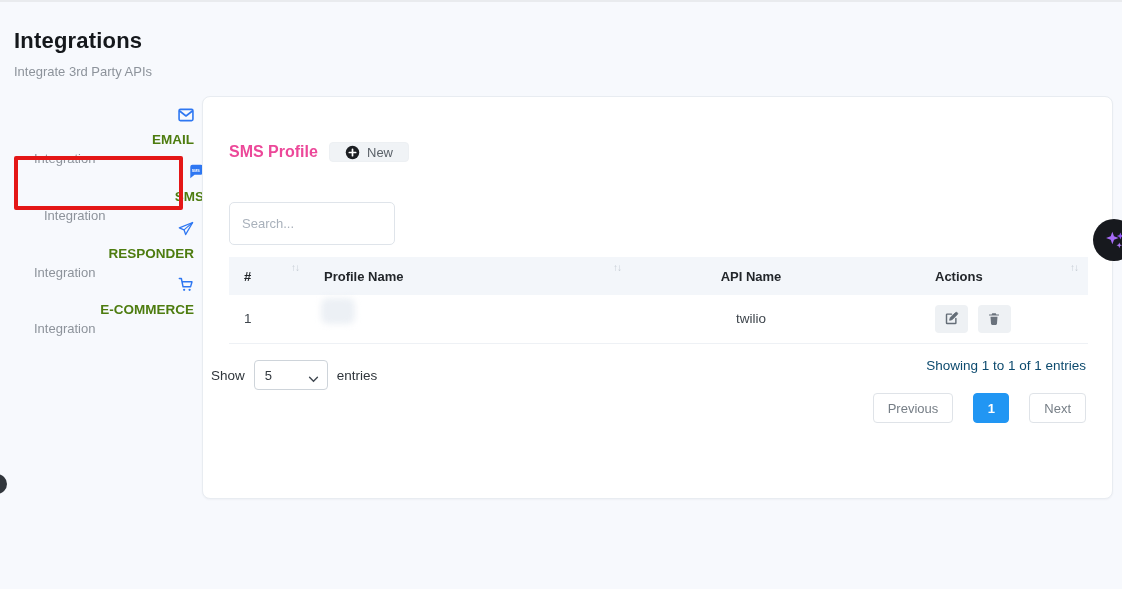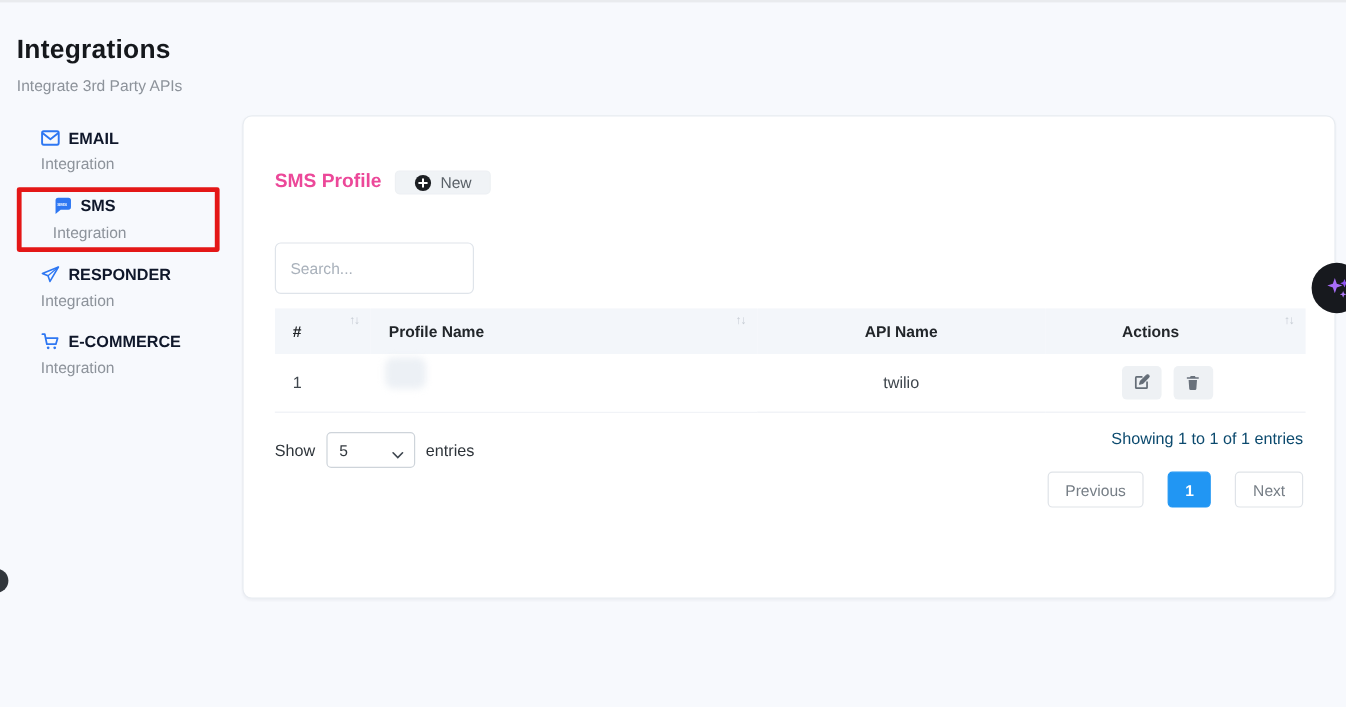--- a/index.html
+++ b/index.html
@@ -13,21 +13,21 @@
     position:absolute; left:14px; top:26px;
     font-size:22px; font-weight:700; color:#15181c; letter-spacing:.2px;
   }
   .page-subtitle {
     position:absolute; left:14px; top:62px;
     font-size:13px; color:#8d939b;
   }
 
   
   .side-item { position:absolute; left:34px; width:160px; cursor:pointer; }
-  .si-head { display:flex; align-items:flex-start; gap:7px; font-weight:700; font-size:13.5px; color:#0f172a; }
+  .si-head { display:flex; align-items:flex-end; gap:7px; font-weight:700; font-size:13.5px; color:#4d7c0f;flex-direction:column; }
   .si-head svg { flex:0 0 auto; }
   .si-sub { font-size:13px; color:#8d939b; margin-top:4px; }
   .side-item.email     { top:106px; }
   .side-item.sms       { top:162px;margin-left:10px; }
   .side-item.responder { top:219px; }
   .side-item.ecommerce { top:275px; }
 
   .highlight-box {
     position:absolute; left:14px; top:154px; width:169px; height:54px;
     border:4px solid #e41717; border-radius:2px; z-index:6; pointer-events:none;
@@ -80,21 +80,21 @@
     background:#ecf0f5; border-radius:7px; filter:blur(3px);
   }
   .act-btn {
     display:inline-flex; align-items:center; justify-content:center;
     width:33px; height:28px; background:#eef1f4; border:none; border-radius:4px;
     margin-right:6px; cursor:pointer; vertical-align:middle;
   }
 
   
   .show-group {
-    position:absolute; left:26px; top:263px;
+    position:absolute; left:8px; top:263px;
     display:flex; align-items:center; gap:9px;
     font-size:13.5px; color:#2f353b;
   }
   .select-wrap { position:relative; display:inline-block; }
   .select-wrap select {
     width:74px; height:30px; border:1px solid #ced4da; border-radius:4px;
     font-size:13px; color:#33393f; padding:0 22px 0 10px; background:#fff;
     appearance:none; -webkit-appearance:none; cursor:pointer; outline:none;
     font-family:"Liberation Sans", sans-serif;
   }

